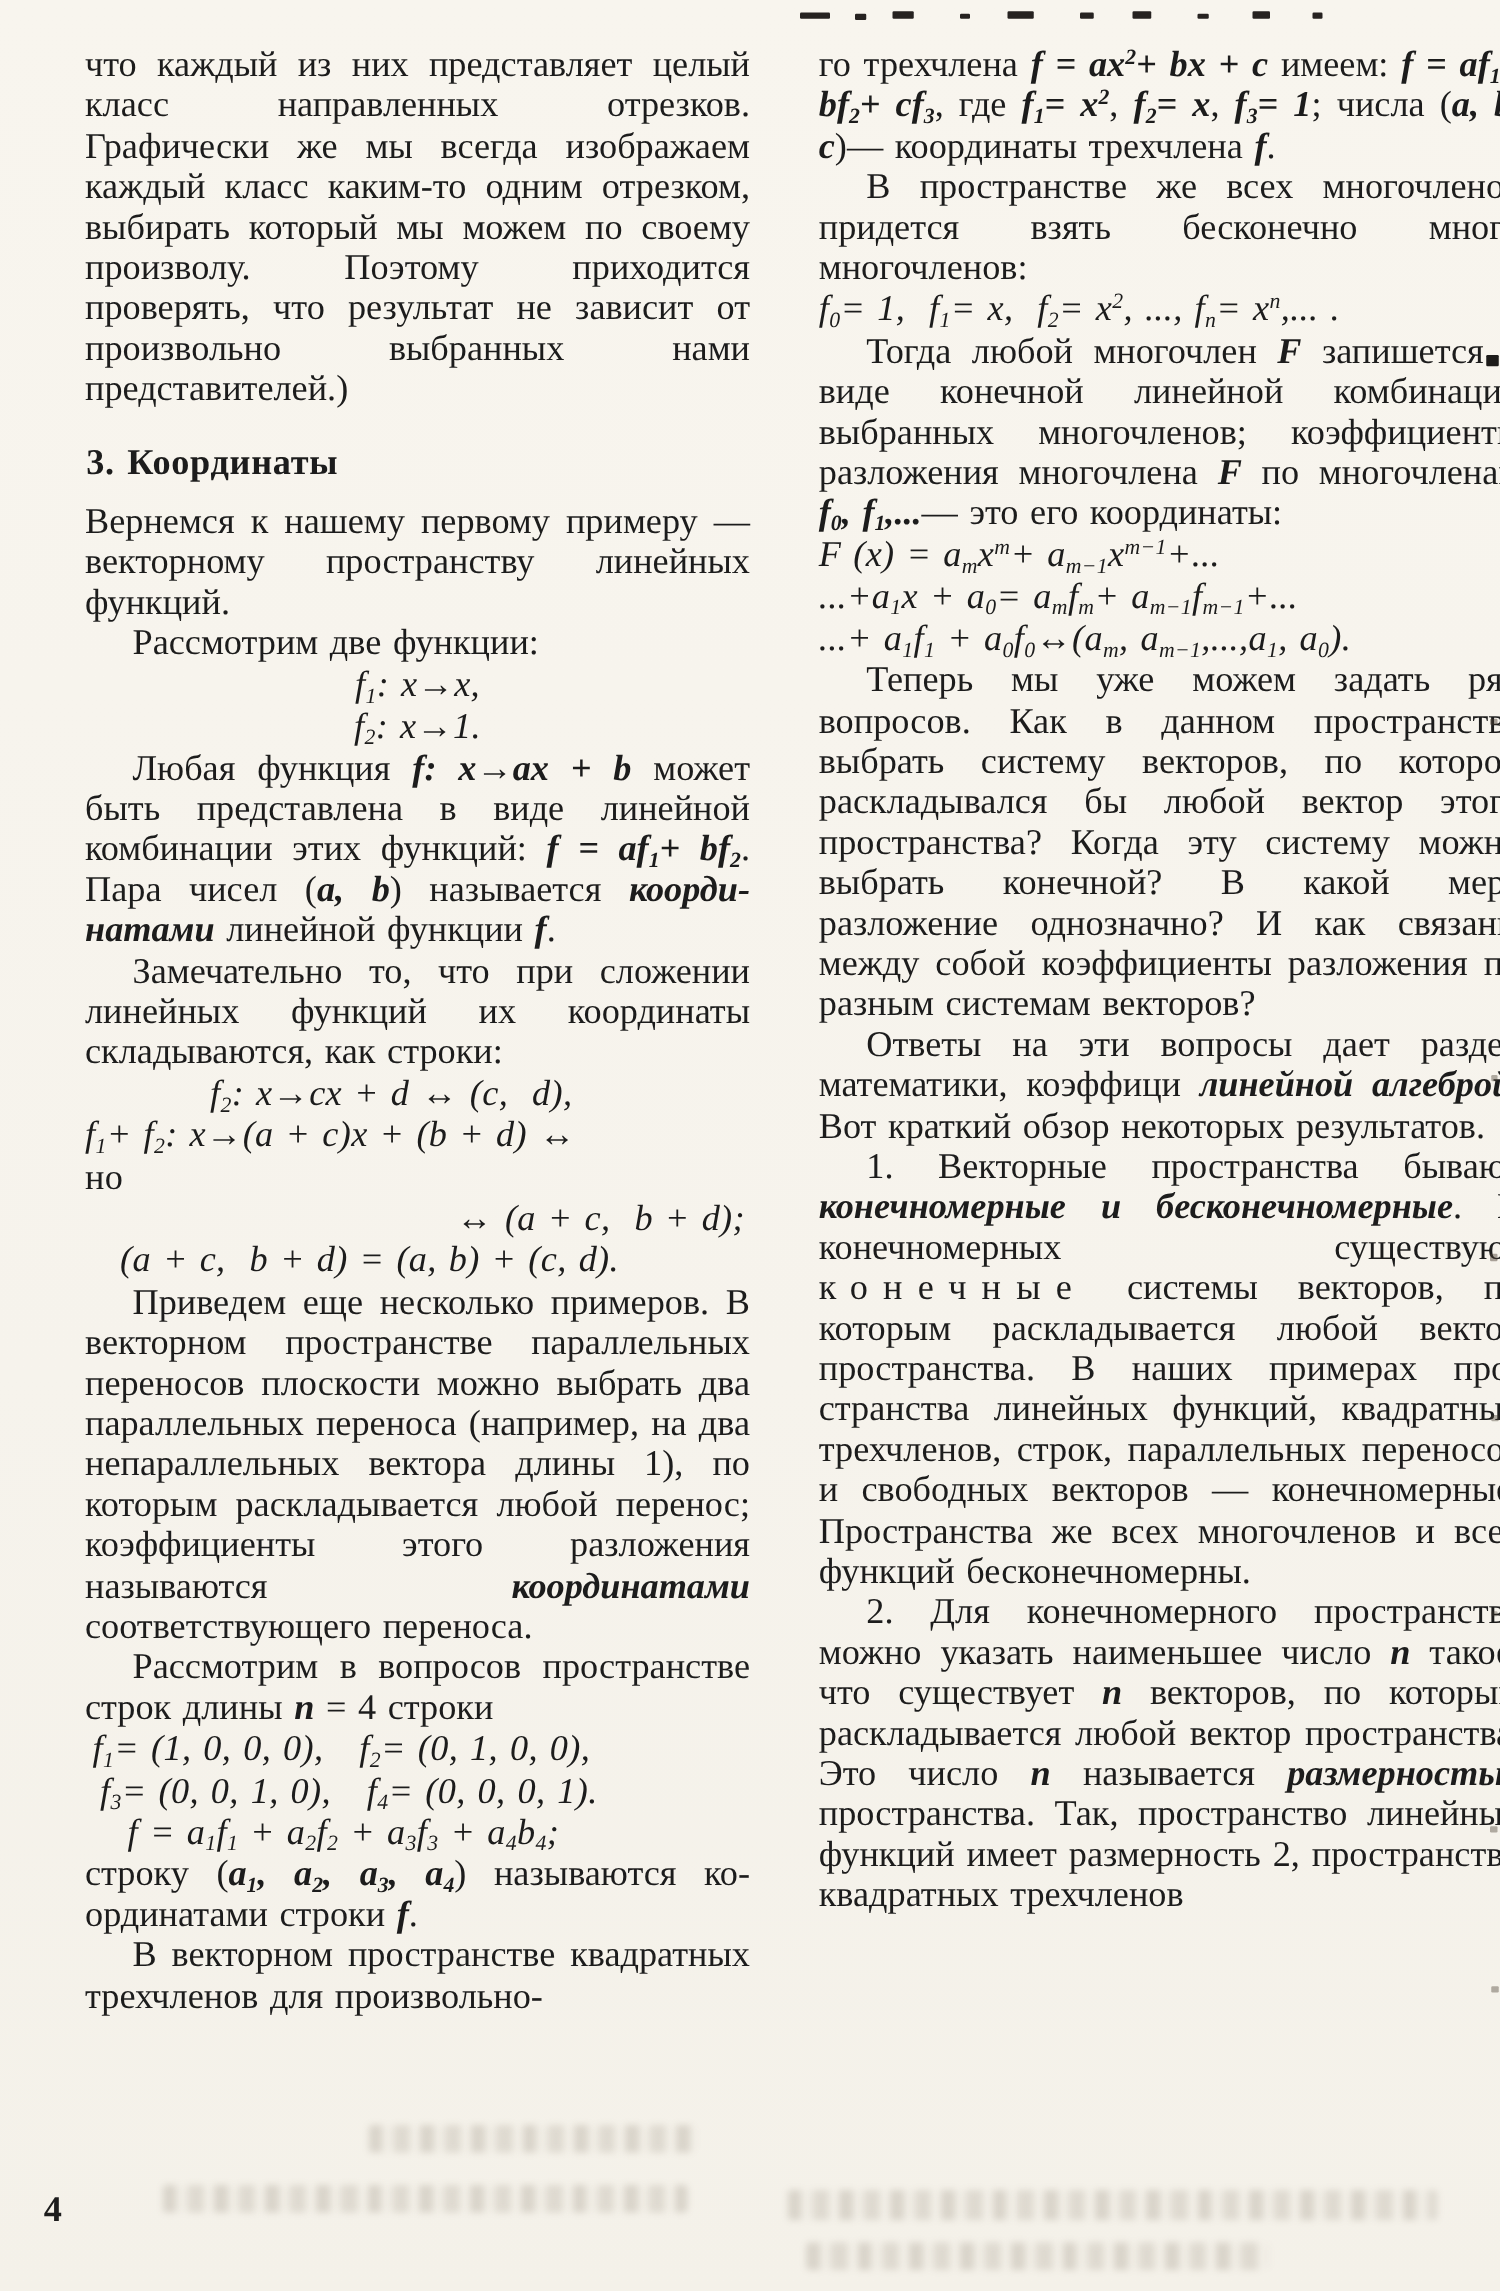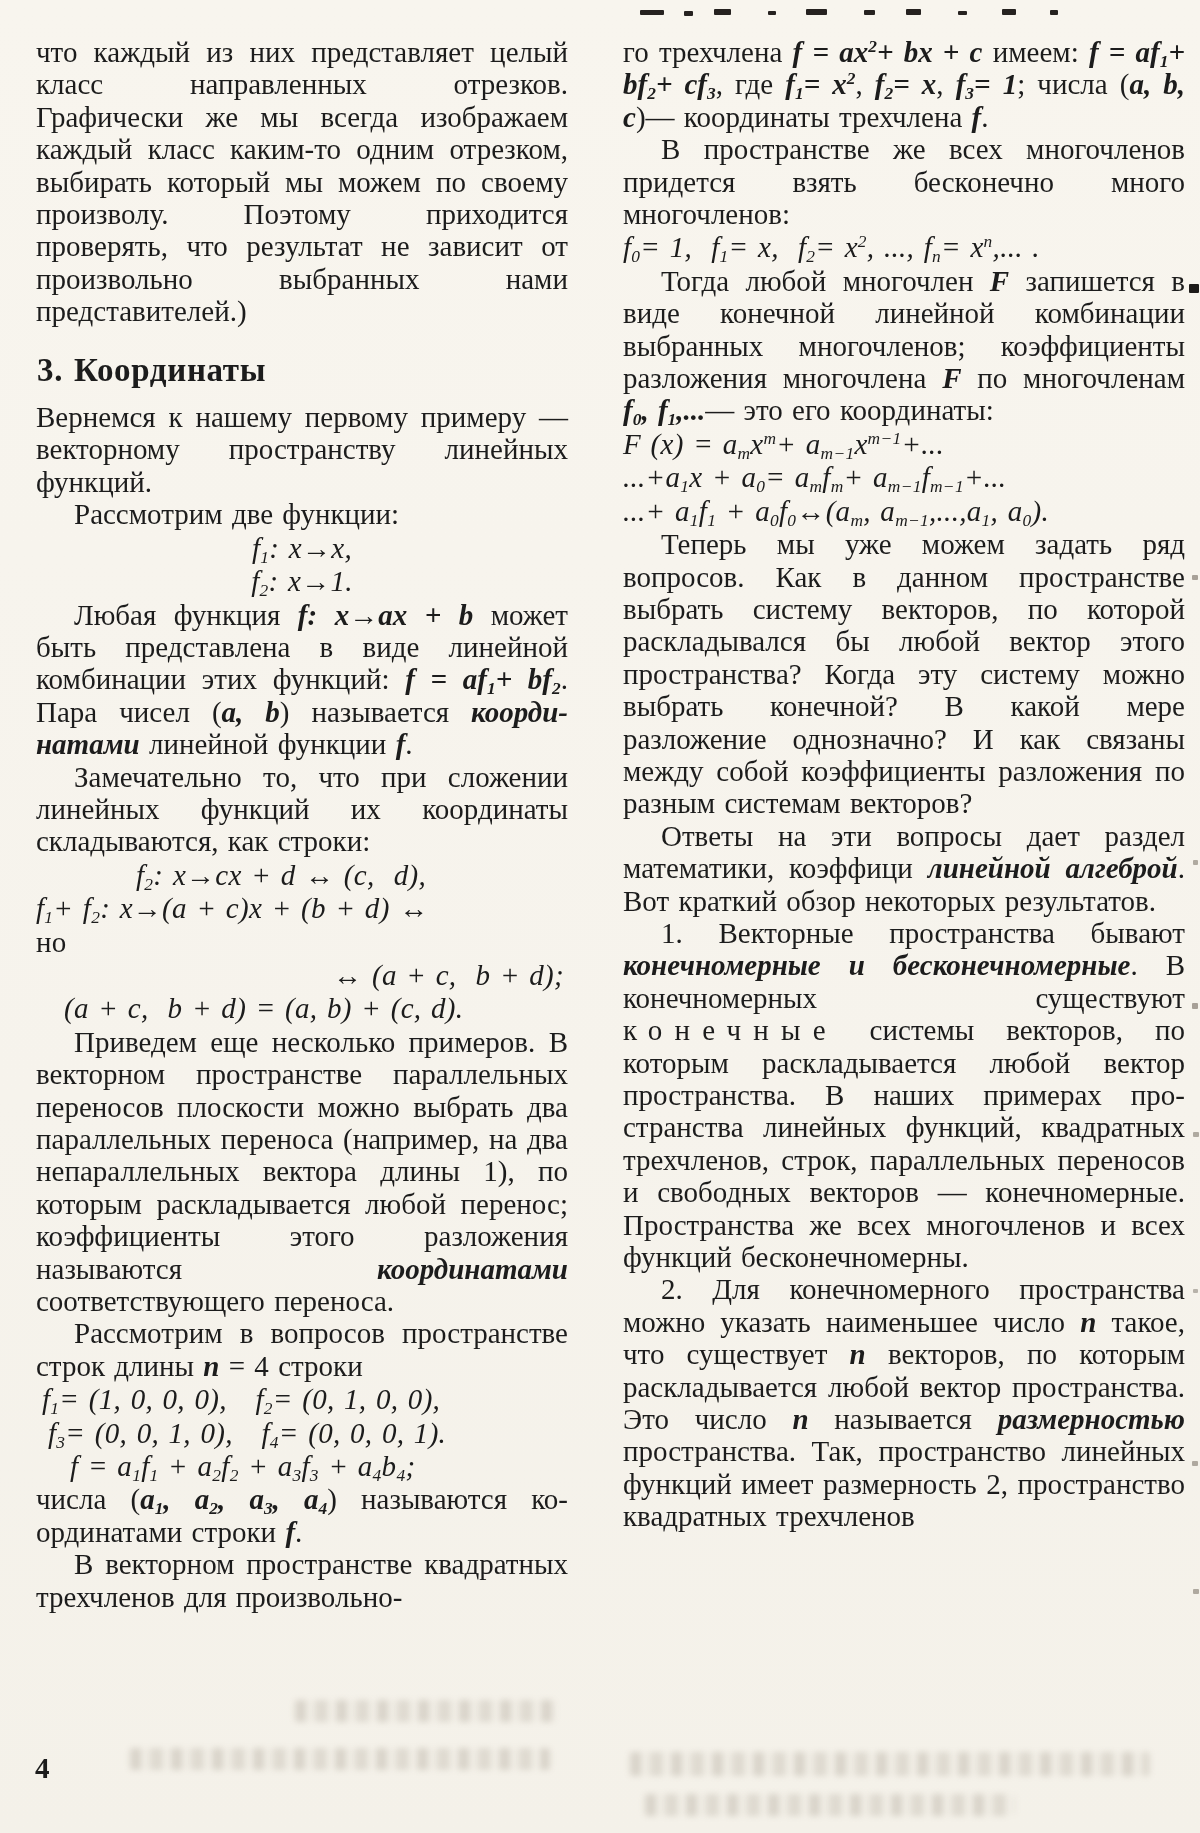--- a/index.html
+++ b/index.html
@@ -5,28 +5,28 @@
   html,body{margin:0;padding:0;}
   body{
     width:1200px;height:1833px;position:relative;overflow:hidden;
     background:linear-gradient(180deg,#f8f5ee 0%,#f6f3ec 60%,#f4f1e9 100%);
     font-family:"Liberation Serif","DejaVu Serif",serif;
     color:#1c1c1c;
   }
   .column{
     position:absolute;top:36px;
     font-size:29px;line-height:32.4px;
-    text-align:justify;word-spacing:0.07em;
+    text-align:justify;word-spacing:0.07em;margin-left:32px;
   }
   #col-left{left:36px;width:532px;}
   #col-right{left:623px;width:562px;}
   p.body{margin:0;text-indent:38px;}
   p.noindent{text-indent:0;}
   .heading{
-    font-size:33px;font-weight:bold;text-align:left;
+    font-size:29px;font-weight:bold;text-align:left;
     margin:26px 0 15px 1px;letter-spacing:0.02em;
   }
   .math{
     font-style:italic;text-align:left;white-space:pre;
     margin:1px 0;letter-spacing:0.01em;
   }
   .math.center{text-align:center;}
   .math.right{text-align:right;padding-right:4px;}
   .math.rm{font-style:normal;}
   .it{font-style:italic;font-weight:bold;}
@@ -66,21 +66,21 @@
     <div class="math" style="padding-left: 100px;">f<sub>2</sub>: x→cx + d ↔ (c,  d),</div>
     <div class="math">f<sub>1</sub>+ f<sub>2</sub>: x→(a + c)x + (b + d) ↔</div>
     <div class="math rm">но</div>
     <div class="math right">↔ (a + c,  b + d);</div>
     <div class="math" style="padding-left: 28px;">(a + c,  b + d) = (a, b) + (c, d).</div>
     <p class="body"><span>Приведем еще несколько примеров. В векторном пространстве парал­лельных переносов плоскости можно выбрать два параллельных переноса (например, на два непараллельных вектора длины 1), по которым раскла­дывается любой перенос; коэффици­енты этого разложения называются </span><span class="it">координатами</span><span> соответствующего пере­носа.</span></p>
     <p class="body"><span>Рассмотрим в вопросов простран­стве строк длины </span><span class="it">n</span><span> = 4 строки</span></p>
     <div class="math" style="padding-left: 6px;">f<sub>1</sub>= (1, 0, 0, 0),   f<sub>2</sub>= (0, 1, 0, 0),</div>
     <div class="math" style="padding-left: 12px;">f<sub>3</sub>= (0, 0, 1, 0),   f<sub>4</sub>= (0, 0, 0, 1).</div>
     <div class="math" style="padding-left: 34px;">f = a<sub>1</sub>f<sub>1</sub> + a<sub>2</sub>f<sub>2</sub> + a<sub>3</sub>f<sub>3</sub> + a<sub>4</sub>b<sub>4</sub>;</div>
-    <p class="body noindent"><span>числа (</span><span class="it">a<sub>1</sub>, a<sub>2</sub>, a<sub>3</sub>, a<sub>4</sub></span><span>) называются ко­ординатами строки </span><span class="it">f</span><span>.</span></p>
+    <p class="body noindent"><span>строку (</span><span class="it">a<sub>1</sub>, a<sub>2</sub>, a<sub>3</sub>, a<sub>4</sub></span><span>) называются ко­ординатами строки </span><span class="it">f</span><span>.</span></p>
     <p class="body"><span>В векторном пространстве квад­ратных трехчленов для произвольно-</span></p>
   </div>
 <div id="col-right" class="column">
     <p class="body noindent"><span>го трехчлена </span><span class="it">f = ax<sup>2</sup>+ bx + c</span><span> име­ем: </span><span class="it">f = af<sub>1</sub>+ bf<sub>2</sub>+ cf<sub>3</sub></span><span>, где </span><span class="it">f<sub>1</sub>= x<sup>2</sup></span><span>, </span><span class="it">f<sub>2</sub>= x</span><span>, </span><span class="it">f<sub>3</sub>= 1</span><span>; числа (</span><span class="it">a, b, c</span><span>)— ко­ординаты трехчлена </span><span class="it">f</span><span>.</span></p>
     <p class="body"><span>В пространстве же всех многочле­нов придется взять бесконечно много многочленов:</span></p>
     <div class="math">f<sub>0</sub>= 1,  f<sub>1</sub>= x,  f<sub>2</sub>= x<sup>2</sup>, ..., f<sub>n</sub>= x<sup>n</sup>,... .</div>
     <p class="body"><span>Тогда любой многочлен </span><span class="it">F</span><span> запи­шется в виде конечной линейной ком­бинации выбранных многочленов; ко­эффициенты разложения многочлена </span><span class="it">F</span><span> по многочленам </span><span class="it">f<sub>0</sub>, f<sub>1</sub>,...</span><span>— это его координаты:</span></p>
     <div class="math">F (x) = a<sub>m</sub>x<sup>m</sup>+ a<sub>m−1</sub>x<sup>m−1</sup>+...</div>
     <div class="math">...+a<sub>1</sub>x + a<sub>0</sub>= a<sub>m</sub>f<sub>m</sub>+ a<sub>m−1</sub>f<sub>m−1</sub>+...</div>
     <div class="math">...+ a<sub>1</sub>f<sub>1</sub> + a<sub>0</sub>f<sub>0</sub>↔(a<sub>m</sub>, a<sub>m−1</sub>,...,a<sub>1</sub>, a<sub>0</sub>).</div>

